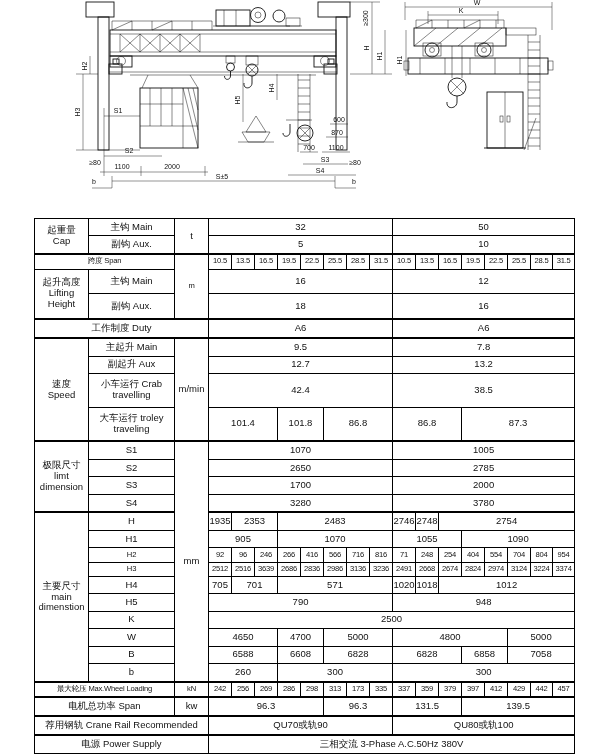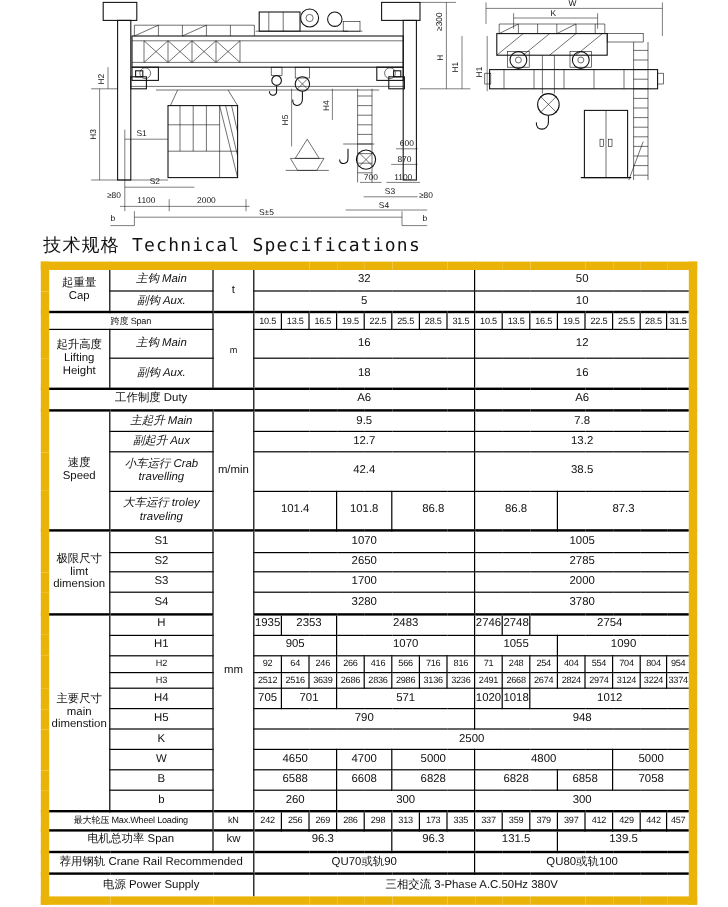--- a/index.html
+++ b/index.html
@@ -1,25 +1,25 @@
 <!DOCTYPE html>
 <html><head>
 <meta charset="utf-8">
 <style>
   html,body{margin:0;padding:0;background:#fff;}
   .page{position:relative;width:607px;height:756px;background:#ffffff;
         font-family:"Liberation Sans",sans-serif;color:#111;overflow:hidden;}
   .title{position:absolute;left:36px;top:195px;font-size:15px;letter-spacing:1px;
          font-family:"DejaVu Sans Mono","Liberation Mono",monospace;color:#111;white-space:nowrap;}
   table.spec{position:absolute;left:34px;top:218px;border-collapse:collapse;
-             table-layout:fixed;width:539px;height:536px;border:7px solid #eab308;}
+             table-layout:fixed;width:539px;height:536px;border:1px solid #eab308;}
   table.spec td{border:1px solid #000;text-align:center;vertical-align:middle;
                 font-size:9.5px;padding:0;line-height:1.15;overflow:hidden;white-space:pre-line;}
   td.sec{font-size:8px;}
-  td.sub{font-size:7.5px;text-align:left;padding-left:3px;white-space:nowrap;font-style:italic;}
+  td.sub{font-size:7.5px;text-align:left;padding-left:3px;white-space:nowrap;}
   td.subb{font-size:9.5px;text-align:left;padding-left:10px;}
   td.unit{font-size:8.5px;}
   td.la{text-align:left;padding-left:6px;font-size:8.5px;white-space:nowrap;margin-left:24px;}
   tr.dense td{font-size:7.6px;letter-spacing:-0.2px;}
   tr.thick td{border-top-width:2px;}
   svg .st{stroke:#111;stroke-width:0.9;fill:none;}
   svg .thin{stroke:#111;stroke-width:0.5;fill:none;}
   svg .dim{stroke:#111;stroke-width:0.45;fill:none;}
   svg text{fill:#111;font-family:"Liberation Sans",sans-serif;font-size:7px;}
 </style>
@@ -298,21 +298,20 @@
           <line x1="528" y1="146" x2="540" y2="146"></line>
         <line x1="524" y1="150" x2="536" y2="118"></line>
       </g>
 
       <rect class="thin" x="404" y="61" width="5" height="9"></rect>
       <rect class="thin" x="548" y="61" width="5" height="9"></rect>
     </g>
   </svg>
 
   
-  <div class="title">技术规格 Technical Specifications</div>
 
   
   <table class="spec">
     <colgroup>
       <col style="width:54px">
         <col style="width:86px">
         <col style="width:34px">
       <col style="width:23px">
         <col style="width:23px">
         <col style="width:23px">
@@ -447,21 +446,21 @@
         <tr>
           <td class="subb">H1</td>
           <td colspan="3">905</td>
           <td colspan="5">1070</td>
           <td colspan="3">1055</td>
           <td colspan="5">1090</td>
         </tr>
         <tr class="dense">
           <td class="subb">H2</td>
           <td>92</td>
-          <td>64</td>
+          <td>96</td>
           <td>246</td>
           <td>266</td>
           <td>416</td>
           <td>566</td>
           <td>716</td>
           <td>816</td>
           <td>71</td>
           <td>248</td>
           <td>254</td>
           <td>404</td>

